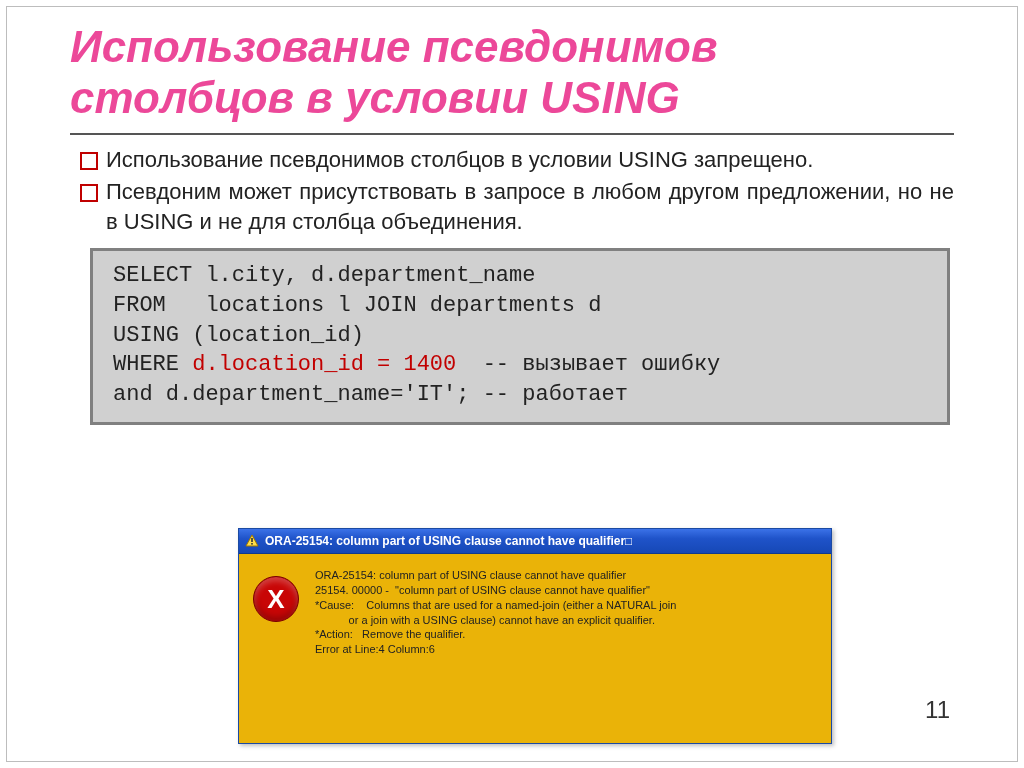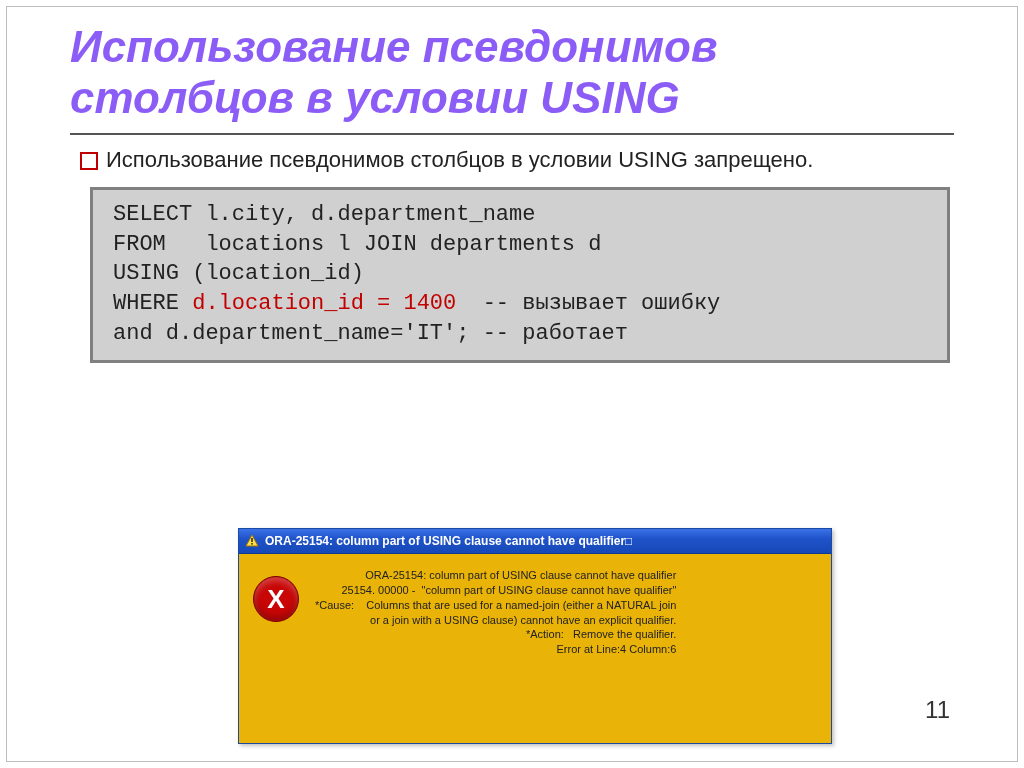--- a/index.html
+++ b/index.html
@@ -14,21 +14,21 @@
   .slide {
     box-sizing: border-box;
     width: 1024px;
     height: 768px;
     padding: 22px 70px 30px 70px;
     position: relative;
   }
   .title {
     font-style: italic;
     font-size: 44px;
-    color: #8b5cf6;
+    color: #ec4899;
     line-height: 1.15;
     margin: 0 0 10px 0;
     font-family: Verdana, Arial, sans-serif;
   }
   .hr {
     border: none;
     border-top: 2px solid #555555;
     margin: 6px 0 10px 0;
   }
   .bullets {
@@ -117,21 +117,21 @@
     font-size: 26px;
     margin-top: 8px;
     box-shadow: inset 0 4px 6px rgba(255,255,255,0.25), inset 0 -4px 6px rgba(0,0,0,0.25);
   }
   .err-text {
     font-size: 11px;
     color: #222222;
     line-height: 1.35;
   }
   .err-text .intro { margin-bottom: 10px; }
-  .err-text .line { white-space: pre; text-align: right; }
+  .err-text .line { white-space: pre; }
 
   .page-num {
     position: absolute;
     right: 74px;
     bottom: 44px;
     font-size: 24px;
     color: #333333;
     margin-top: 26px;
   }
   .frame {
@@ -148,20 +148,21 @@
   <div class="frame"></div>
 
   <h1 class="title">
     <span>Использование псевдонимов</span><br>
     <span>столбцов в условии USING</span>
   </h1>
   <hr class="hr">
 
   <ul class="bullets">
     <li>Использование псевдонимов столбцов в условии USING запрещено.</li>
+    <li>Псевдоним может присутствовать в запросе в любом другом предложении, но не в USING и не для столбца объединения.</li>
   </ul>
 
   <div class="code-box"><span>SELECT l.city, d.department_name</span>
 <span>FROM   locations l JOIN departments d</span>
 <span>USING (location_id)</span>
 <span>WHERE </span><span class="code-red">d.location_id = 1400</span><span>  -- вызывает ошибку</span>
 <span>and d.department_name='IT'; -- работает</span></div>
 
   <div class="err-window">
     <div class="err-titlebar">

